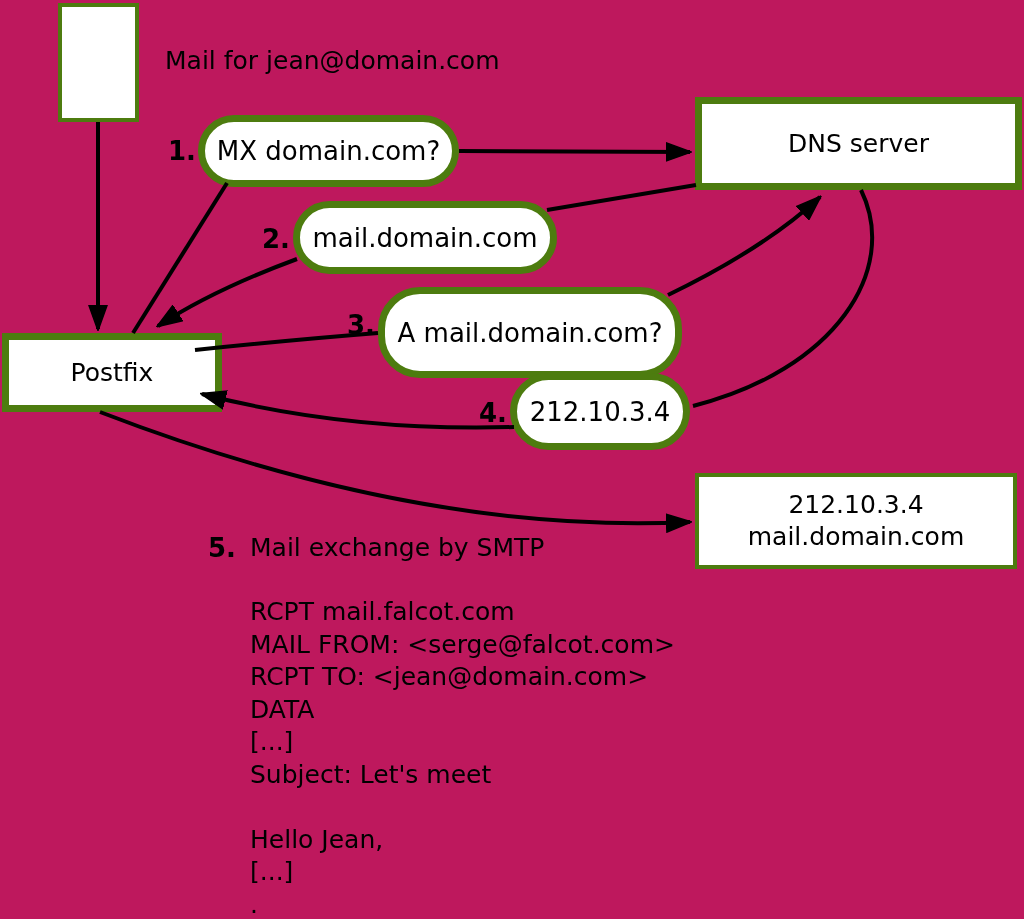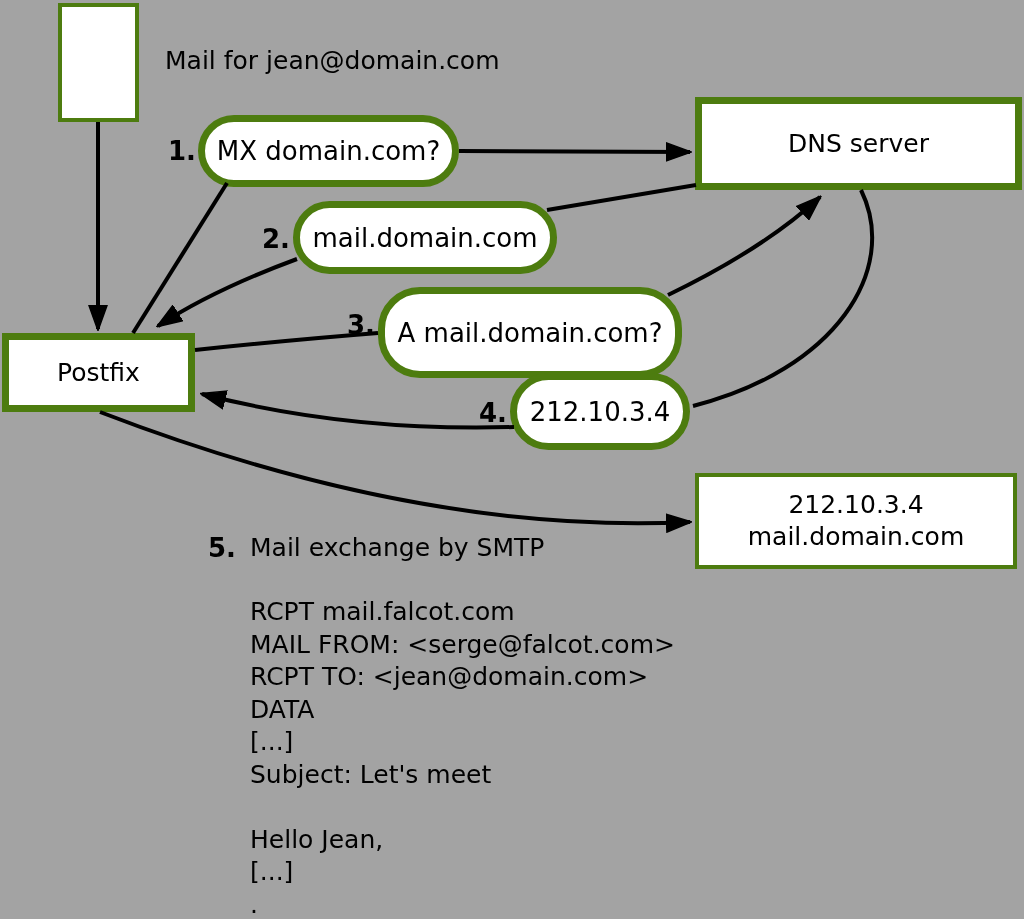--- a/index.html
+++ b/index.html
@@ -1,19 +1,19 @@
 <!DOCTYPE html>
 <html><head>
 <meta charset="utf-8">
 <style>
   html,body{margin:0;padding:0;background:#fff;}
   .canvas{
     position:relative;
     width:1024px;height:919px;
-    background:#a3a3a3;
+    background:#be185d;
     font-family:"DejaVu Sans","Liberation Sans",sans-serif;
     color:#000;
     overflow:hidden;
   }
   .node{
     position:absolute;
     background:#fff;
     border:7px solid #4d7c0f;
     box-sizing:border-box;
     display:flex;align-items:center;justify-content:center;
@@ -57,21 +57,21 @@
 </style>
 </head>
 <body>
 
 <div class="canvas">
 
   <div class="node" style="left:58px;top:3px;width:81px;height:119px;border-width:4px;"></div>
 
   <div class="note" style="left:165px;top:46px;">Mail for jean@domain.com</div>
 
-  <div class="node" style="left:2px;top:333px;width:193px;height:79px;">
+  <div class="node" style="left:2px;top:333px;width:220px;height:79px;">
     <span>Postfix</span>
   </div>
 
   <div class="node" style="left:695px;top:97px;width:327px;height:93px;justify-content:center;">
     <span>DNS server</span>
   </div>
 
   <div class="node twoline" style="left:695px;top:473px;width:322px;height:96px;border-width:4px;">
     <span>212.10.3.4</span>
     <span>mail.domain.com</span>

